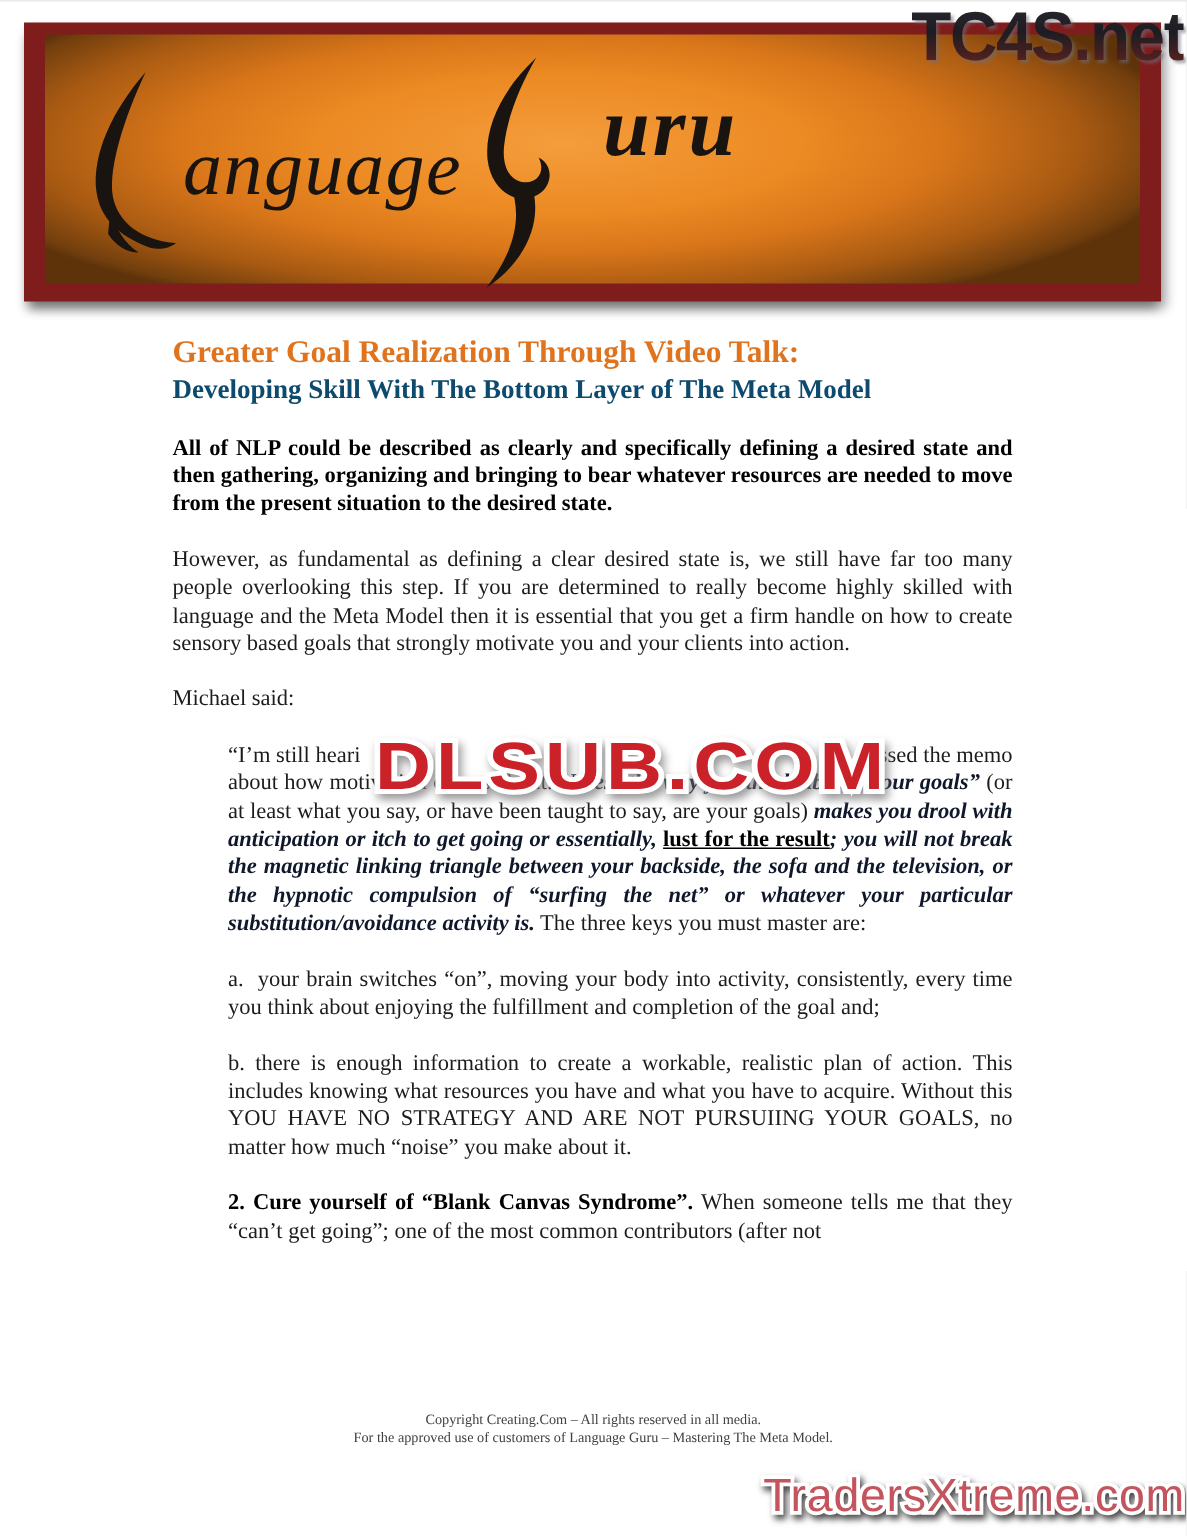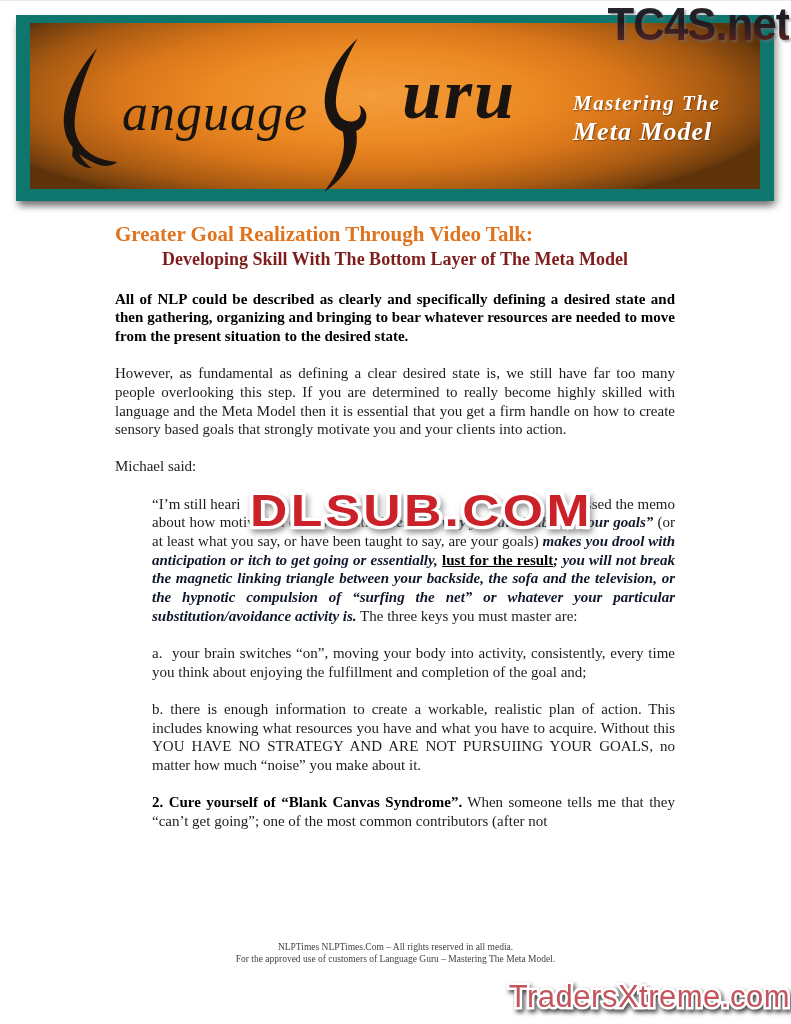--- a/index.html
+++ b/index.html
@@ -17,60 +17,60 @@
     transform:scaleX(.95);transform-origin:right top;
     background:linear-gradient(180deg,#2b2b31 0%,#1c1c22 45%,#4a2020 75%,#7a2f24 95%);
     -webkit-background-clip:text;background-clip:text;
     color:#2a2428;-webkit-text-fill-color:transparent;
     filter:drop-shadow(2px 2px 1px rgba(110,110,120,.55));
   }
 
   
   .banner{
     position:absolute;left:16px;top:14px;width:758px;height:186px;
-    background:#0f766e;z-index:5;
+    background:#7f1d1d;z-index:5;
     box-shadow:0 7px 7px -2px rgba(0,0,0,.38), 4px 4px 7px rgba(0,0,0,.28);
   }
   .banner-inner{
     position:absolute;left:14px;top:8px;right:14px;bottom:12px;
     background:radial-gradient(ellipse 58% 72% at 47% 44%,
       #f49d3c 0%, #ec8a23 38%, #d9761a 60%, #a85a12 82%, #713e0d 97%, #5e330a 100%);
   }
   .logo-l{position:absolute;left:14px;top:12px;width:78px;height:148px;}
   .logo-g{position:absolute;left:268px;top:14px;width:92px;height:158px;}
   .logo-word1{
     position:absolute;left:92px;top:60px;
     font-family:"Liberation Serif", serif;font-style:italic;
     font-size:52px;color:#191410;letter-spacing:1px;
   }
   .logo-word2{
     position:absolute;left:372px;top:30px;
     font-family:"Liberation Serif", serif;font-style:italic;font-weight:bold;
-    font-size:72px;color:#191410;letter-spacing:2px;
+    font-size:56px;color:#191410;letter-spacing:2px;
   }
   .tagline{
     position:absolute;left:543px;top:68px;color:#ffffff;
     font-family:"Liberation Serif", serif;font-style:italic;font-weight:bold;
     text-shadow:1px 1px 1px rgba(60,30,0,.5);
   }
   .tag1{font-size:21px;letter-spacing:1.5px;}
   .tag2{font-size:26px;letter-spacing:1px;margin-top:1px;}
 
   
   .content{
     position:absolute;left:115px;top:216px;width:560px;
     font-size:15px;line-height:18.7px;text-align:justify;
   }
   .title{
     font-size:21px;line-height:25px;font-weight:bold;color:#e0731d;
     text-align:left;padding-top:5px;
   }
   .subtitle{
-    font-size:18px;line-height:24px;font-weight:bold;color:#7f1d1d;
-    text-align:center;
+    font-size:18px;line-height:24px;font-weight:bold;color:#0c4a6e;
+    text-align:left;
   }
   .content p{margin:18.5px 0 0 0;}
   .bold-para{font-weight:bold;color:#000;}
   .quote-block{margin-left:37px;}
   .q-line1{display:flex;justify-content:space-between;margin-top:18.5px;}
   .q-body{text-align:justify;}
   .bi{font-weight:bold;font-style:italic;color:#0f172a;}
   .biu{font-weight:bold;color:#000;text-decoration:underline;}
   .b{font-weight:bold;color:#000;}
 
@@ -113,24 +113,20 @@
       <svg class="logo-l" viewBox="0 0 100 160" xmlns="http://www.w3.org/2000/svg">
         <path d="M68,2 C40,34 22,72 26,104 C29,126 44,142 72,152 C79,154 88,153 94,148 C64,146 44,130 40,108 C36,84 50,40 68,2 Z" fill="#191410"></path>
         <path d="M38,118 C42,136 50,148 62,156 C52,156 42,150 36,140 Z" fill="#191410"></path>
       </svg>
       <div class="logo-word1">anguage</div>
       <svg class="logo-g" viewBox="0 0 90 200" xmlns="http://www.w3.org/2000/svg">
         <path d="M62,2 C36,26 18,58 21,88 C24,114 46,128 64,117 C76,110 77,92 64,86 C70,97 64,108 52,107 C40,106 33,94 35,76 C38,50 49,25 62,2 Z" fill="#191410"></path>
         <path d="M40,108 C50,134 46,162 20,196 C50,176 66,146 60,116 C54,122 47,116 40,108 Z" fill="#191410"></path>
       </svg>
       <div class="logo-word2">uru</div>
-      <div class="tagline">
-        <div class="tag1">Mastering The</div>
-        <div class="tag2">Meta Model</div>
-      </div>
     </div>
   </div>
 
   <div class="content">
     <div class="title">Greater Goal Realization Through Video Talk:</div>
     <div class="subtitle">Developing Skill With The Bottom Layer of The Meta Model</div>
 
     <p class="bold-para">All of NLP could be described as clearly and specifically defining a desired state and then gathering, organizing and bringing to bear whatever resources are needed to move from the present situation to the desired state.</p>
 
     <p>However, as fundamental as defining a clear desired state is, we still have far too many people overlooking this step. If you are determined to really become highly skilled with language and the Meta Model then it is essential that you get a firm handle on how to create sensory based goals that strongly motivate you and your clients into action.</p>
@@ -149,19 +145,19 @@
 
       <p>b. there is enough information to create a workable, realistic plan of action. This includes knowing what resources you have and what you have to acquire. Without this YOU HAVE NO STRATEGY AND ARE NOT PURSUIING YOUR GOALS, no matter how much “noise” you make about it.</p>
 
       <p><span class="b">2. Cure yourself of “Blank Canvas Syndrome”.</span><span> When someone tells me that they “can’t get going”; one of the most common contributors (after not</span></p>
     </div>
   </div>
 
   <div class="dlsub">DLSUB.COM</div>
 
   <div class="footer">
-    <div>NLPTimes NLPTimes.Com – All rights reserved in all media.</div>
+    <div>Copyright Creating.Com – All rights reserved in all media.</div>
     <div>For the approved use of customers of Language Guru – Mastering The Meta Model.</div>
   </div>
 
   <div class="traders">TradersXtreme.com</div>
 
 </div>
 
 </body></html>

